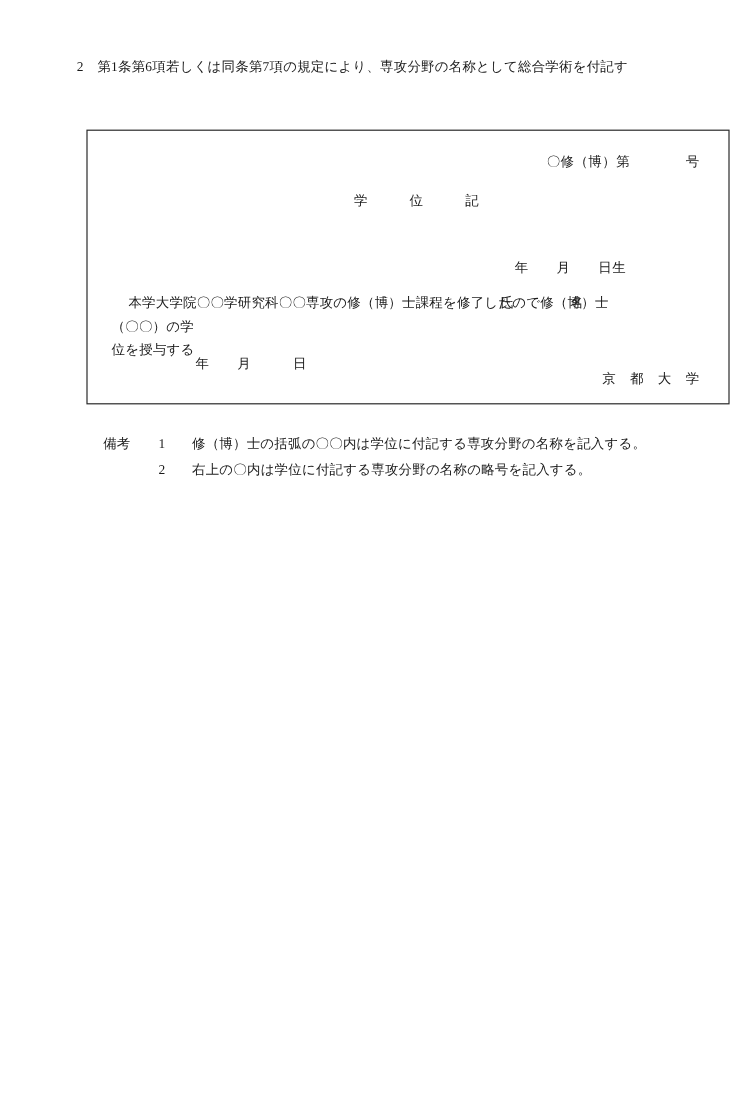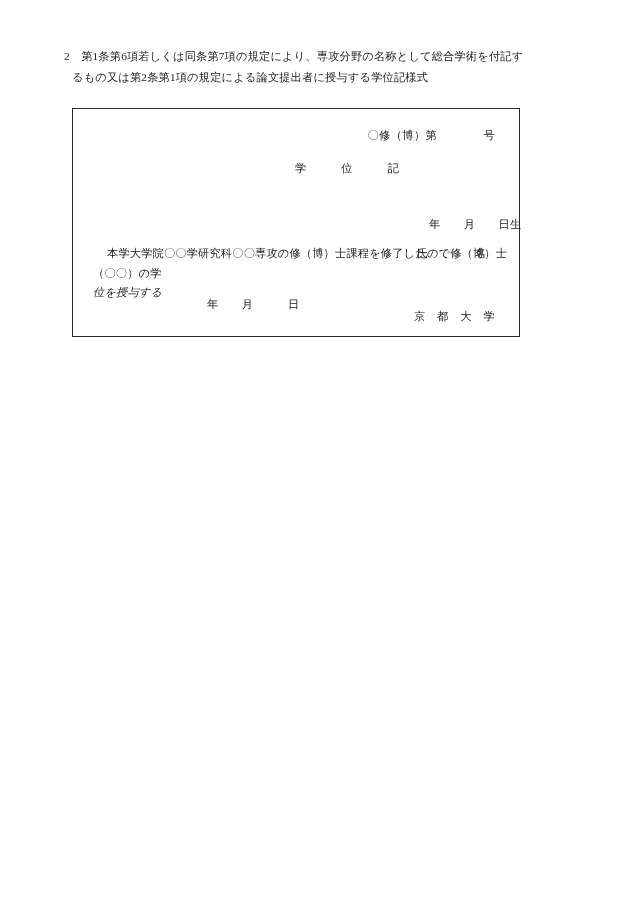--- a/index.html
+++ b/index.html
@@ -38,21 +38,21 @@
   .intro .line2 {
     display: block;
     text-indent: 8px;
   }
 
   
   .cert-box {
     position: absolute;
     left: 72px;
     top: 108px;
-    width: 448px;
+    width: 536px;
     height: 229px;
     border: 1px solid #2a2a2a;
     box-sizing: border-box;
     font-size: 11.2px;
     line-height: 1.7;
   }
 
   .cert-number {
     position: absolute;
     right: 24px;
@@ -88,29 +88,28 @@
 
   .cert-body {
     position: absolute;
     left: 20px;
     top: 135px;
     width: 418px;
     line-height: 1.75;
     letter-spacing: 0.2px;
   }
   .cert-body .l1 { display: block; text-indent: 14px; }
-  .cert-body .l2 { display: block; font-style: italic; }
+  .cert-body .l2 { display: block; }
 
   .cert-date {
     position: absolute;
     left: 90px;
     top: 186px;
     white-space: pre;
     letter-spacing: 0.4px;
-    margin-left: 44px;
   }
 
   .cert-issuer {
     position: absolute;
     right: 24px;
     top: 198px;
     white-space: pre;
     letter-spacing: 0.4px;
   }
 
@@ -140,30 +139,33 @@
     visibility: hidden;
   }
 </style>
 </head>
 <body>
 
 <div class="page">
 
   <div class="intro">
     <span class="num">2</span><span>　</span><span>第1条第6項若しくは同条第7項の規定により、専攻分野の名称として総合学術を付記す</span>
-    <span class="line2">るもの又は第2条第1項の規定による論文提出者に授与する学位記様式</span>
   </div>
 
   <div class="cert-box">
     <div class="cert-number">〇修（博）第　　　　号</div>
     <div class="cert-title">学　　　位　　　記</div>
     <div class="cert-name">氏　　　　名</div>
     <div class="cert-date-birth">年　　月　　日生</div>
     <div class="cert-body">
       <span class="l1">本学大学院〇〇学研究科〇〇専攻の修（博）士課程を修了したので修（博）士（〇〇）の学</span>
       <span class="l2">位を授与する</span>
     </div>
     <div class="cert-date">年　　月　　　日</div>
     <div class="cert-issuer">京　都　大　学</div>
   </div>
 
+  <div class="notes">
+    <span class="note-row first"><span class="note-label">備考</span><span class="note-idx">1</span><span>修（博）士の括弧の〇〇内は学位に付記する専攻分野の名称を記入する。</span></span>
+    <span class="note-row second"><span class="note-label">備考</span><span class="note-idx">2</span><span>右上の〇内は学位に付記する専攻分野の名称の略号を記入する。</span></span>
+  </div>
 
 </div>
 
 </body></html>

